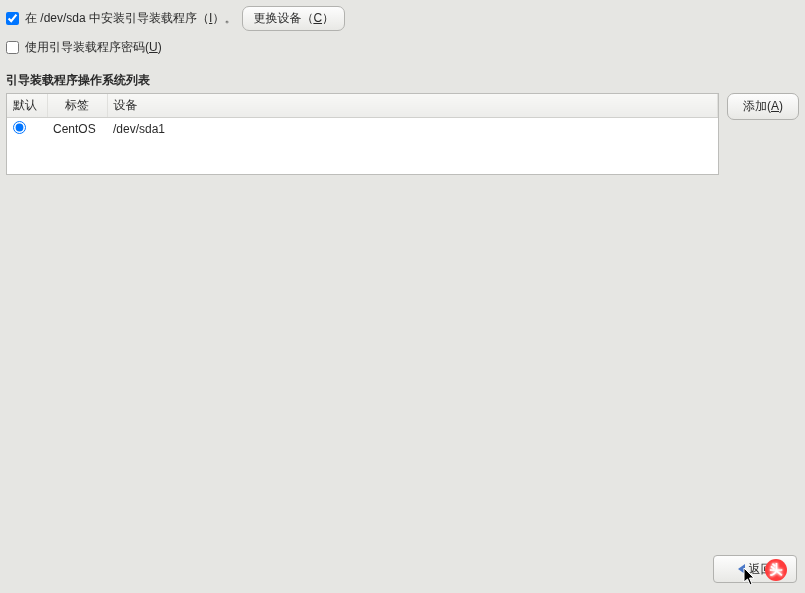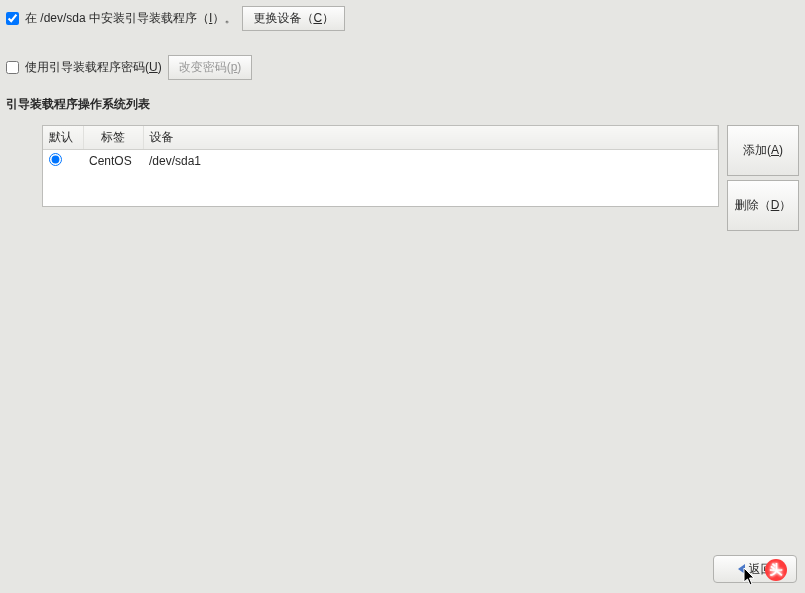--- a/index.html
+++ b/index.html
@@ -29,49 +29,48 @@
     input[type="checkbox"], input[type="radio"] {
       width: 13px;
       height: 13px;
     }
     .mn {
       text-decoration: underline;
     }
     .btn {
       background: linear-gradient(#fdfdfd, #e8e8e5);
       border: 1px solid #b2b2af;
-      border-radius: 0;
+      border-radius: 7px;
       padding: 3px 10px;
       font-size: 12px;
       font-family: inherit;
       cursor: pointer;
       color: #2a2a2a;
       white-space: nowrap;
     }
     .btn:disabled {
       color: #999;
       cursor: default;
     }
     .section-title {
       font-weight: bold;
       margin-top: 14px;
-      margin-bottom: 12px;
+      margin-bottom: 4px;
     }
     .content-row {
       display: flex;
       align-items: flex-start;
       gap: 8px;
     }
     .table-wrap {
       flex: 1;
       border: 1px solid #bdbdba;
       background: #fff;
       height: 82px;
       overflow: hidden;
-      margin-left: 36px;
     }
     table {
       width: 100%;
       border-collapse: collapse;
     }
     thead th {
       text-align: left;
       font-weight: normal;
       background: linear-gradient(#f8f8f6, #ececea);
       border-bottom: 1px solid #d0d0cd;
@@ -87,21 +86,21 @@
     }
     .side-buttons {
       display: flex;
       flex-direction: column;
       gap: 4px;
       width: 72px;
     }
     .side-buttons .btn {
       width: 100%;
       text-align: center;
-      padding: 16px 4px;
+      padding: 4px 4px;
     }
     .nav-bar {
       position: absolute;
       right: 8px;
       bottom: 10px;
       display: flex;
     }
     .nav-btn {
       background: linear-gradient(#fdfdfd, #e8e8e5);
       border: 1px solid #b2b2af;
@@ -161,28 +160,25 @@
   <div class="row">
     <input type="checkbox" checked="" style="">
     <label>
       <span>在 /dev/sda 中安装引导装载程序（</span><span class="mn">I</span><span>）。</span>
     </label>
     <button class="btn">
       <span>更换设备（</span><span class="mn">C</span><span>）</span>
     </button>
   </div>
 
-  <div class="row" style="margin-top:20px;">
+  <div class="row" style="margin-top:4px;">
     <input type="checkbox" style="">
     <label>
       <span>使用引导装载程序密码(</span><span class="mn">U</span><span>)</span>
     </label>
-    <button class="btn" disabled="">
-      <span>改变密码(</span><span class="mn">p</span><span>)</span>
-    </button>
   </div>
 
   <div class="section-title">引导装载程序操作系统列表</div>
 
   <div class="content-row">
     <div class="table-wrap">
       <table>
         <thead>
           <tr>
             <th class="col-default">默认</th>
@@ -199,23 +195,20 @@
             <td>/dev/sda1</td>
           </tr>
         </tbody>
       </table>
     </div>
 
     <div class="side-buttons">
       <button class="btn">
         <span>添加(</span><span class="mn">A</span><span>)</span>
       </button>
-      <button class="btn">
-        <span>删除（</span><span class="mn">D</span><span>）</span>
-      </button>
     </div>
   </div>
 
 </div>
 
 <div class="nav-bar">
   <div class="nav-btn">
     <span class="arrow-left"></span>
     <span>返回</span>
   </div>

